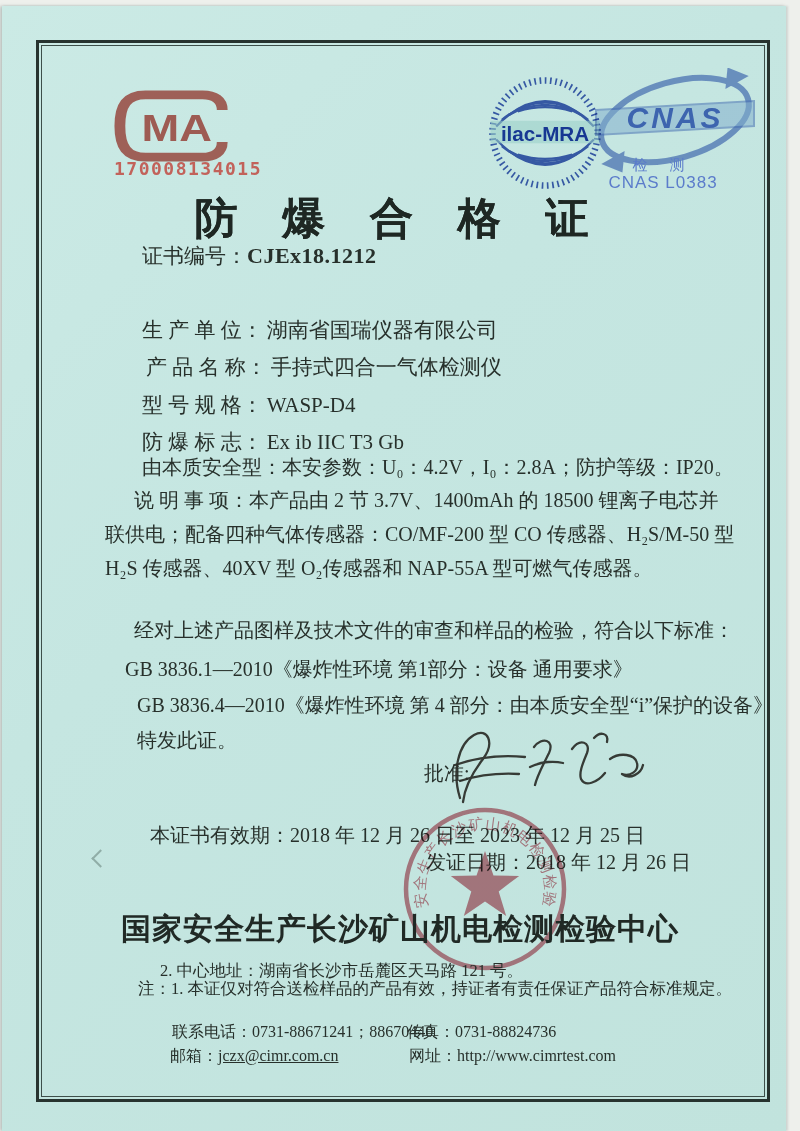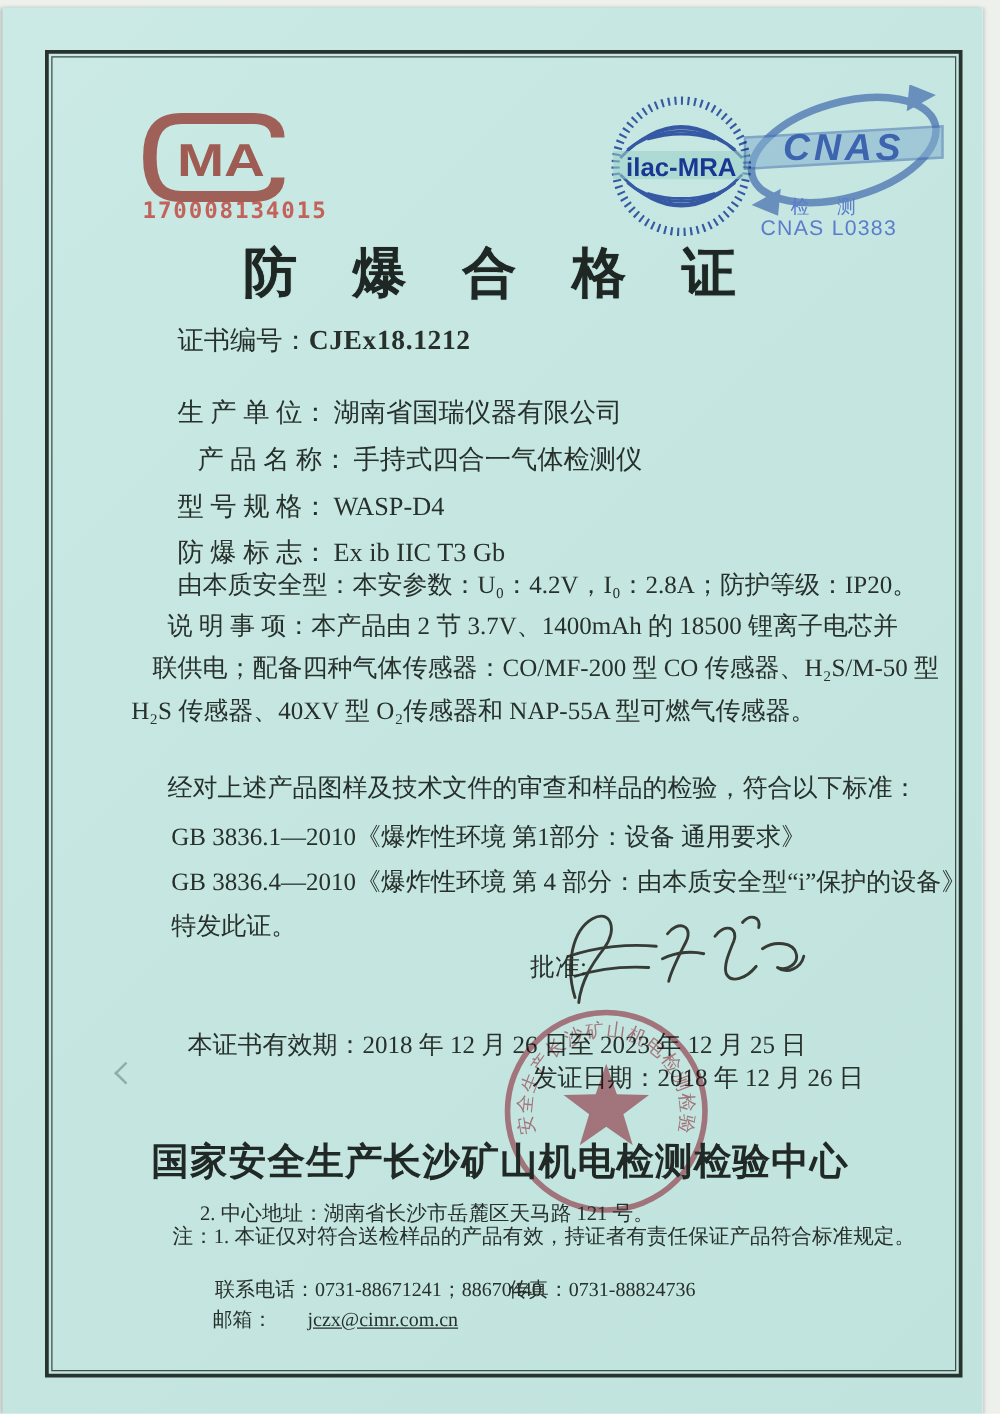--- a/index.html
+++ b/index.html
@@ -30,21 +30,21 @@
   .fieldrow .val{margin-left:4px;}
   .techrow,.bodyline{font-size:20px;}
   .indent1{padding-left:29px;}
   .org{
     left:34px;top:903px;width:728px;text-align:center;
     font-family:"Liberation Sans","DejaVu Sans",sans-serif;
     font-weight:bold;font-size:30px;letter-spacing:1px;color:#202925;
   }
   .note{font-size:16.5px;}
   .contact{font-size:16px;}
-  .email{text-decoration:underline;margin-left:28px;}
+  .email{text-decoration:underline;}
   .cma-number{
     font-family:"DejaVu Sans Mono","Liberation Mono",monospace;
     font-weight:bold;font-size:18px;letter-spacing:1.5px;color:#c2544c;opacity:.9;
   }
   .cnas-caption{font-size:15px;letter-spacing:9px;color:#5b7ccb;font-family:"Liberation Sans",sans-serif;}
   .cnas-code{font-size:17px;letter-spacing:1px;color:#5b7ccb;font-family:"Liberation Sans",sans-serif;}
   .stampwrap{mix-blend-mode:multiply;opacity:.78;}
   .logo{mix-blend-mode:multiply;}
   .scan-chevron{
     position:absolute;left:92px;top:846px;width:11px;height:11px;
@@ -90,47 +90,47 @@
       <path d="M30,88 L12,74 L38,68 Z" fill="#6b87ce"></path>
     </g>
     <polygon points="16,42 174,33 174,58 16,67" fill="#aac4ea" opacity=".55" stroke="#5b7ccb" stroke-width="2"></polygon>
     <text x="95" y="60" text-anchor="middle" font-size="30" font-weight="bold" fill="#4f6fc6" letter-spacing="3" font-style="italic">CNAS</text>
   </svg>
   <div class="abs cnas-caption" style="left:606px;top:150px;width:110px;text-align:center;">检 测</div>
   <div class="abs cnas-code" style="left:596px;top:167px;width:130px;text-align:center;">CNAS L0383</div>
 
   <div class="abs title">防 爆 合 格 证</div>
 
-  <div class="abs" style="left:140px;top:252px;">
+  <div class="abs" style="left:140px;top:236px;">
     <span class="certno-label">证书编号：</span><span class="certno-value">CJEx18.1212</span>
   </div>
 
   <div class="abs fieldrow" style="left:140px;top:310px;">
     <span>生 产 单 位：</span><span class="val">湖南省国瑞仪器有限公司</span>
   </div>
-  <div class="abs fieldrow" style="left:156px;top:347px;">
+  <div class="abs fieldrow" style="left:144px;top:347px;">
     <span>产 品 名 称：</span><span class="val">手持式四合一气体检测仪</span>
   </div>
   <div class="abs fieldrow" style="left:140px;top:385px;">
     <span>型 号 规 格：</span><span class="val">WASP-D4</span>
   </div>
   <div class="abs fieldrow" style="left:140px;top:422px;">
     <span>防 爆 标 志：</span><span class="val">Ex ib IIC T3 Gb</span>
   </div>
 
   <div class="abs techrow" style="left:140px;top:448px;">
     <span>由本质安全型：</span><span>本安参数：U₀：4.2V，I₀：2.8A；防护等级：IP20。</span>
   </div>
 
   <div class="abs bodyline indent1" style="left:103px;top:481px;">说 明 事 项：本产品由 2 节 3.7V、1400mAh 的 18500 锂离子电芯并</div>
-  <div class="abs bodyline" style="left:103px;top:515px;margin-left:17px;">联供电；配备四种气体传感器：CO/MF-200 型 CO 传感器、H₂S/M-50 型</div>
+  <div class="abs bodyline" style="left:103px;top:515px;">联供电；配备四种气体传感器：CO/MF-200 型 CO 传感器、H₂S/M-50 型</div>
   <div class="abs bodyline" style="left:103px;top:549px;">H₂S 传感器、40XV 型 O₂传感器和 NAP-55A 型可燃气传感器。</div>
 
   <div class="abs bodyline" style="left:132px;top:611px;">经对上述产品图样及技术文件的审查和样品的检验，符合以下标准：</div>
-  <div class="abs bodyline" style="left:135px;top:650px;">GB 3836.1—2010《爆炸性环境 第1部分：设备 通用要求》</div>
+  <div class="abs bodyline" style="left:123px;top:650px;">GB 3836.1—2010《爆炸性环境 第1部分：设备 通用要求》</div>
   <div class="abs bodyline" style="left:135px;top:686px;">GB 3836.4—2010《爆炸性环境 第 4 部分：由本质安全型“i”保护的设备》</div>
   <div class="abs bodyline" style="left:135px;top:721px;">特发此证。</div>
 
   <div class="abs bodyline" style="left:422px;top:754px;">批准:</div>
   <svg style="position:absolute;left:436px;top:712px;" width="215" height="92" viewBox="0 0 215 92">
     <g fill="none" stroke="#2b2d28" stroke-width="2.3" stroke-linecap="round" stroke-linejoin="round" opacity=".92">
       <path d="M22,80 C14,54 20,26 36,17 C50,9 57,25 45,41 C35,54 27,67 25,84"></path>
       <path d="M17,47 C40,39 66,37 87,39"></path>
       <path d="M22,63 C44,56 64,55 81,56"></path>
       <path d="M96,29 C104,18 117,22 111,35 C105,47 99,58 97,67"></path>
@@ -162,15 +162,18 @@
 
   <div class="abs contact" style="left:170px;top:1016px;">
     <span>联系电话：</span><span>0731-88671241；88670440</span>
   </div>
   <div class="abs contact" style="left:405px;top:1016px;">
     <span>传真：</span><span>0731-88824736</span>
   </div>
   <div class="abs contact" style="left:168px;top:1040px;">
     <span>邮箱：</span><span class="email">jczx@cimr.com.cn</span>
   </div>
+  <div class="abs contact" style="left:407px;top:1040px;">
+    <span>网址：</span><span>http://www.cimrtest.com</span>
+  </div>
 
   <div class="scan-chevron"></div>
 </div>
 
 </body></html>

